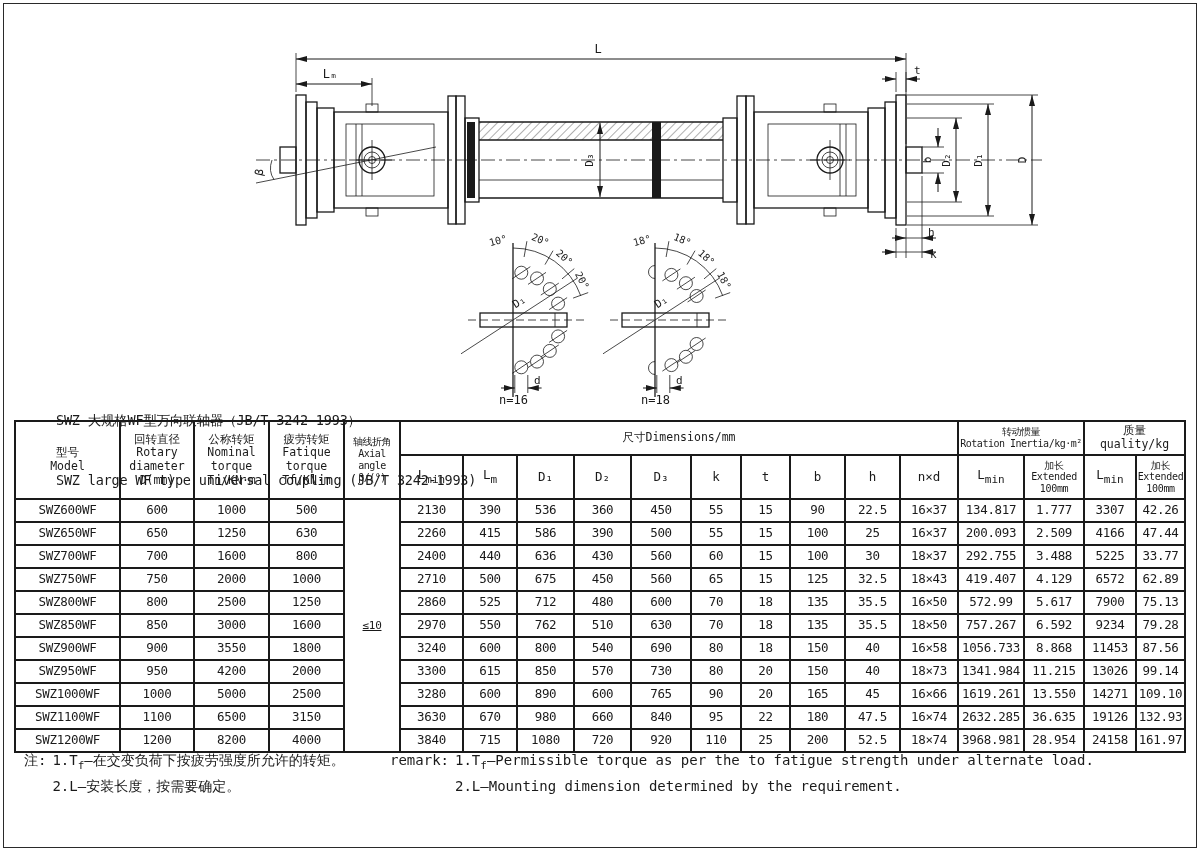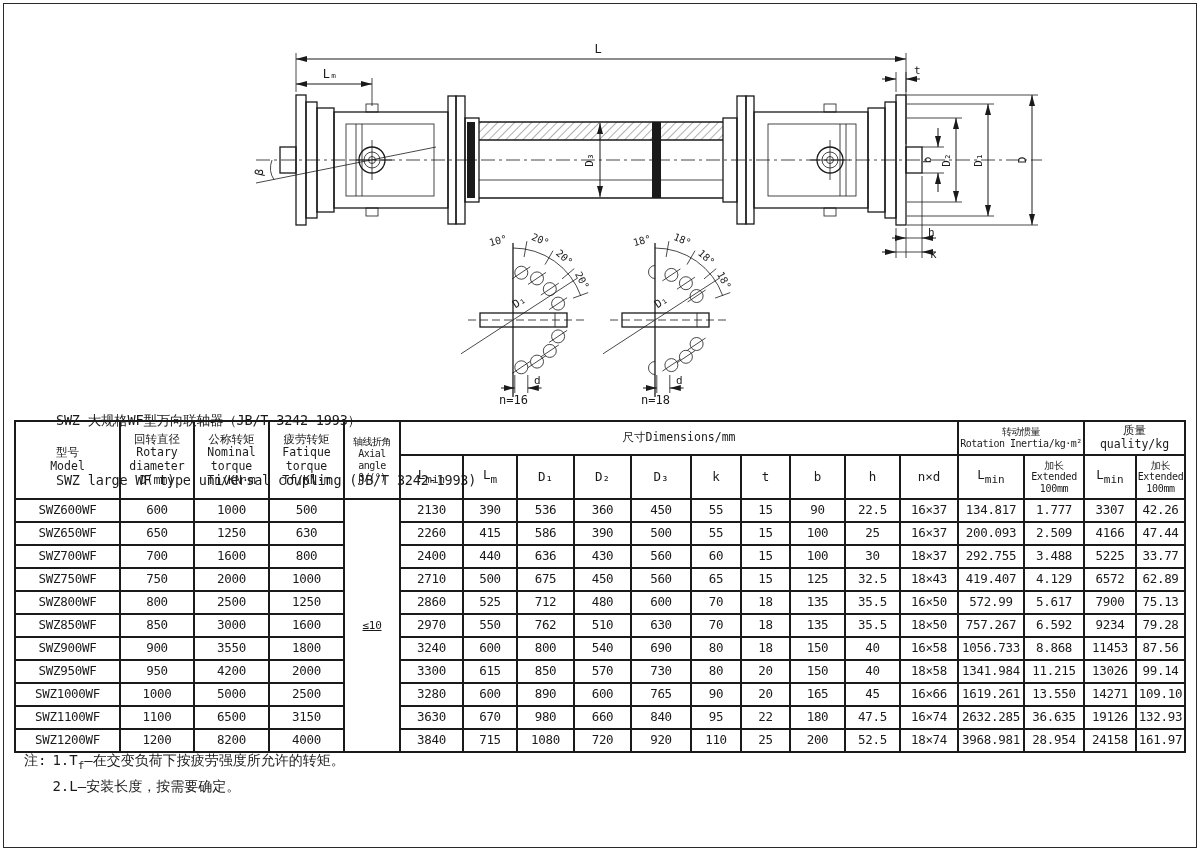--- a/index.html
+++ b/index.html
@@ -452,21 +452,21 @@
         <td>2000</td>
         <td>3300</td>
         <td>615</td>
         <td>850</td>
         <td>570</td>
         <td>730</td>
         <td>80</td>
         <td>20</td>
         <td>150</td>
         <td>40</td>
-        <td>18×58</td>
+        <td>18×73</td>
         <td>1341.984</td>
         <td>11.215</td>
         <td>13026</td>
         <td>99.14</td>
       </tr>
       <tr>
         <td>SWZ1000WF</td>
         <td>1000</td>
         <td>5000</td>
         <td>2500</td>
@@ -529,13 +529,20 @@
 </table>
 
 <div class="notes">
   <div class="note-block note-zh">
     <span class="note-label">注:</span>
     <div class="note-lines">
       <div>1.T<sub>f</sub>—在交变负荷下按疲劳强度所允许的转矩。</div>
       <div>2.L—安装长度，按需要确定。</div>
     </div>
   </div>
+  <div class="note-block note-en">
+    <span class="note-label">remark:</span>
+    <div class="note-lines">
+      <div>1.T<sub>f</sub>—Permissible torque as per the to fatigue strength under alternate load.</div>
+      <div>2.L—Mounting dimension determined by the requirement.</div>
+    </div>
+  </div>
 </div>
 
 </body></html>

